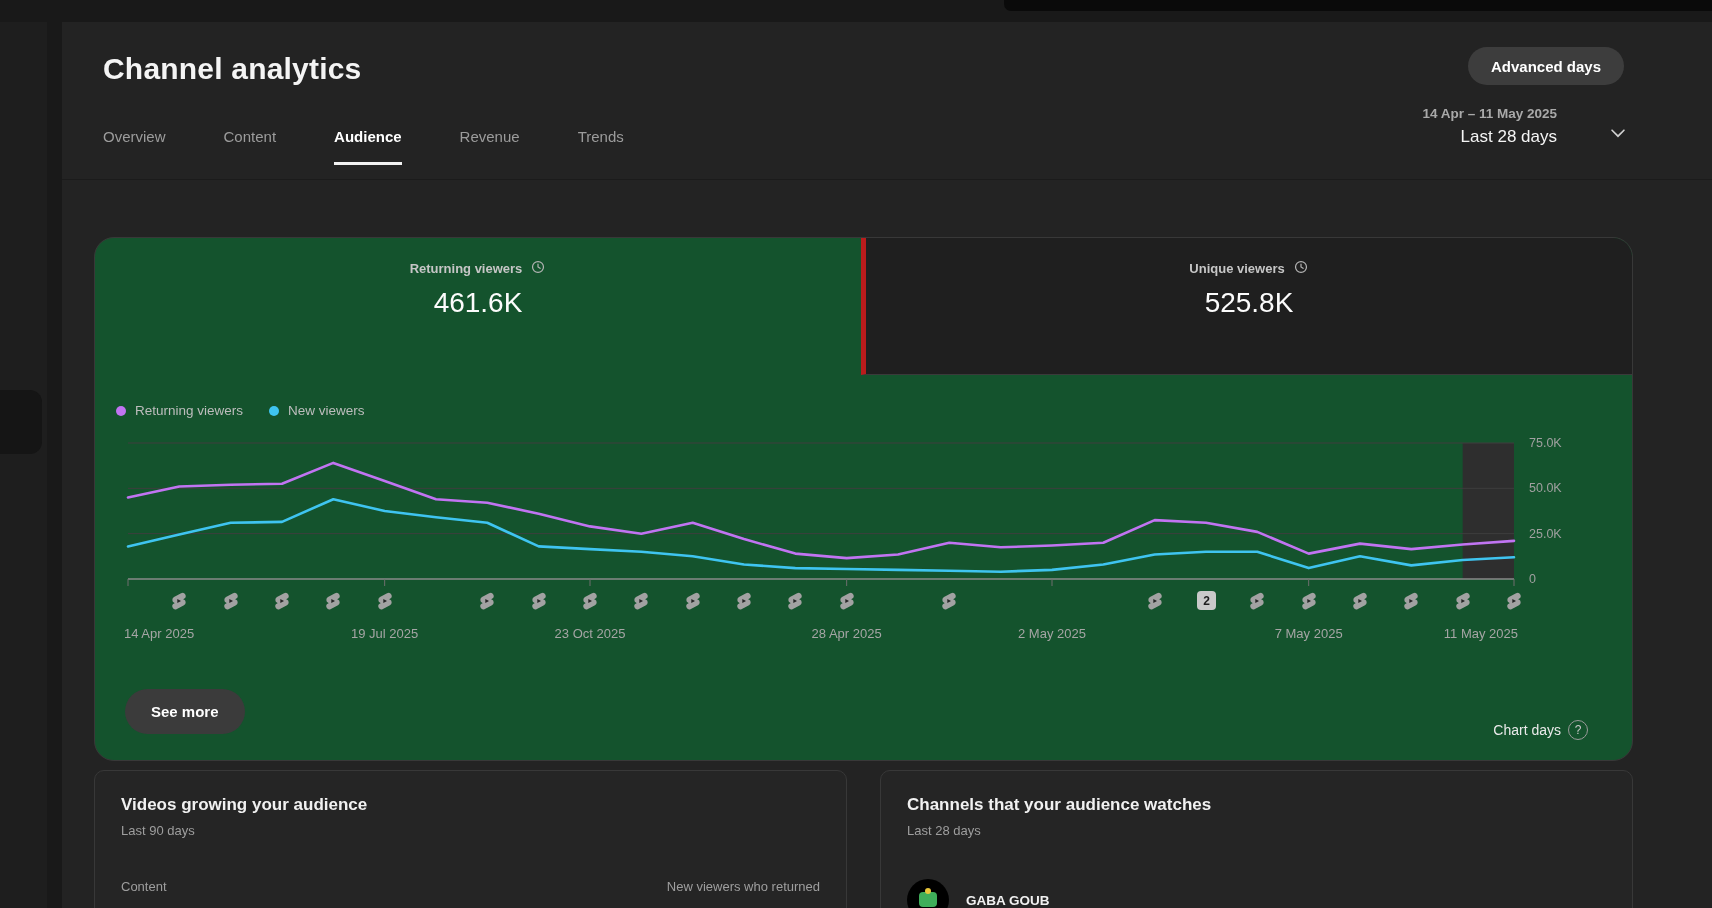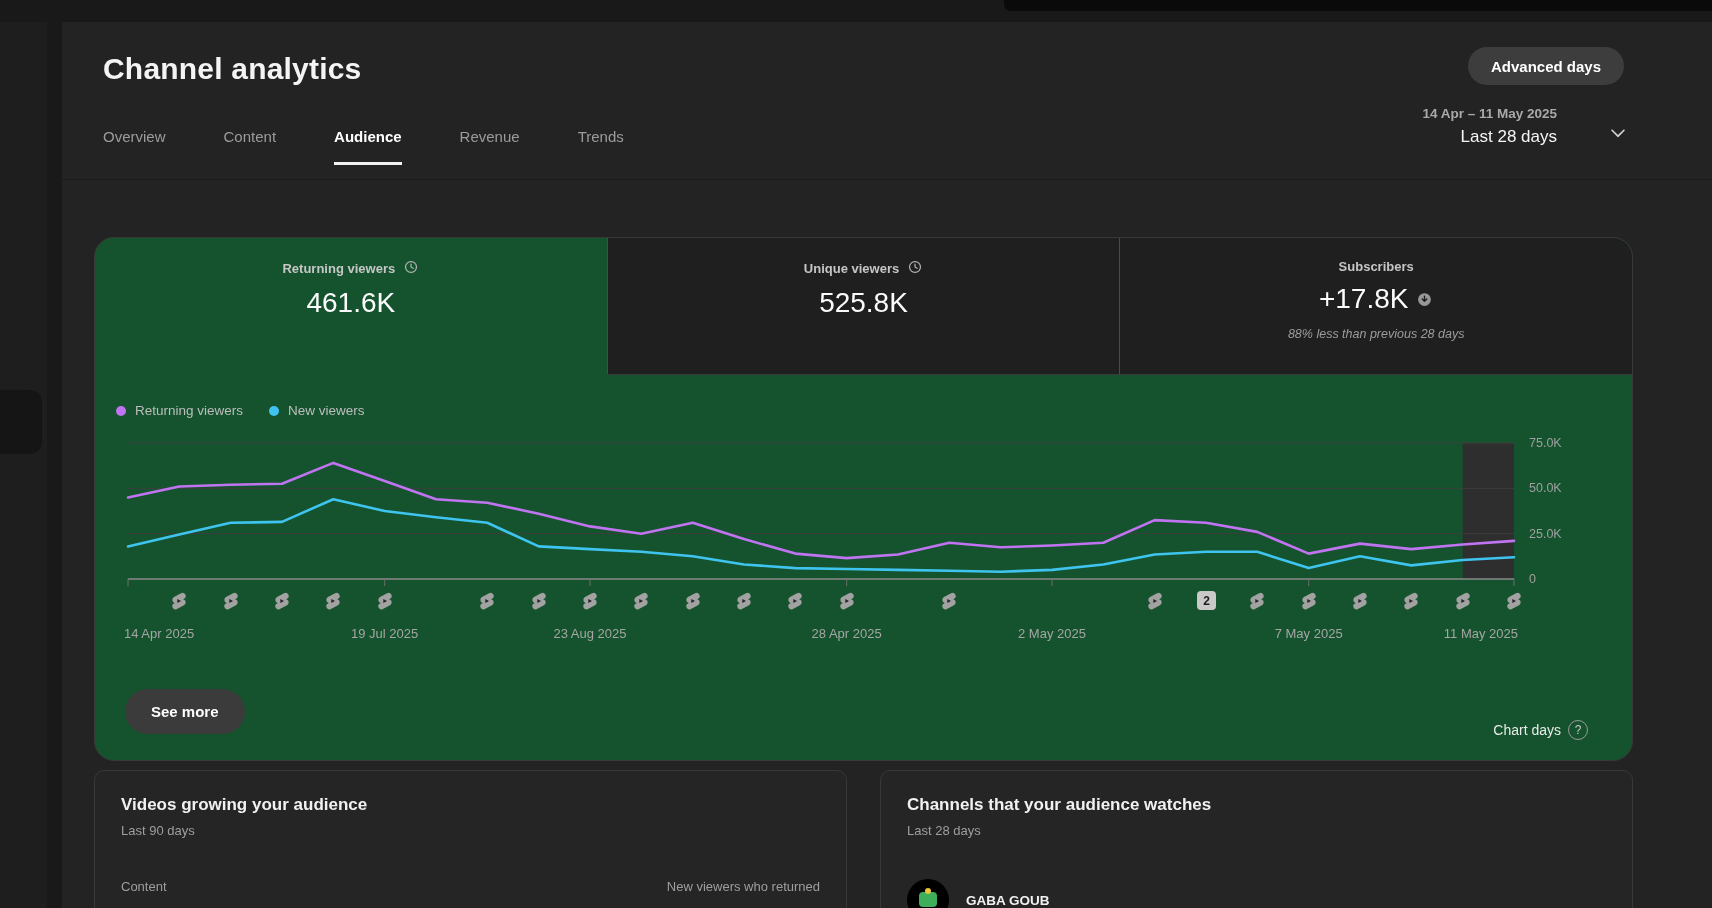--- a/index.html
+++ b/index.html
@@ -27,21 +27,21 @@
 
   .date-filter { position:absolute; right:155px; top:106px; text-align:right; cursor:pointer; }
   .date-range { font-size:13.5px; color:#a9a9a9; font-weight:bold; }
   .date-preset { font-size:17px; color:#f5f5f5; margin-top:6px; }
   .chevron { position:absolute; right:83px; top:122px; width:22px; height:22px; cursor:pointer; }
 
   .analytics-card { position:absolute; left:94px; top:212px; width:1539px; height:524px;
     background:#14532d; border:1px solid #383838; border-radius:20px; overflow:hidden;margin-top:25px; }
   .metric-row { display:flex; height:137px; }
   .metric { flex:1; display:flex; flex-direction:column; align-items:center; padding-top:21px; cursor:pointer; }
-  .metric + .metric { border-left:1px solid #b91c1c; }
+  .metric + .metric { border-left:5px solid #b91c1c; }
   .metric.dim { background:#1f1f1f; border-bottom:1px solid #3a3a3a; }
   .metric-label { display:flex; align-items:center; gap:8px; font-size:13px; font-weight:bold; color:#c6c6c6; }
   .metric-value { margin-top:9px; font-size:28px; color:#fcfcfc; font-weight:normal; display:flex; align-items:center; gap:8px; }
   .metric-sub { margin-top:12px; font-size:12.5px; font-style:italic; color:#9c9c9c; }
 
   .legend { position:absolute; left:21px; top:165px; display:flex; gap:26px; align-items:center; }
   .legend-item { display:flex; align-items:center; gap:9px; font-size:13.5px; color:#bdbdbd; }
   .legend-dot { width:10px; height:10px; border-radius:50%; background:#888; }
 
   .chart-wrap { position:absolute; left:33px; top:195px; width:1386px; height:230px; }
@@ -130,35 +130,20 @@
       <div class="metric-label">
         <span>Unique viewers</span>
         <span>
           <svg viewBox="0 0 24 24" width="16" height="16">
               <circle cx="12" cy="12" r="8.2" fill="none" stroke="#b4b4b4" stroke-width="1.8"></circle>
               <path d="M12 7.6V12l3.1 2" fill="none" stroke="#b4b4b4" stroke-width="1.8" stroke-linecap="round"></path>
             </svg>
         </span>
       </div>
       <div class="metric-value">525.8K</div>
-    </div>
-    <div class="metric dim">
-      <div class="metric-label">
-        <span>Subscribers</span>
-      </div>
-      <div class="metric-value">
-        <span>+17.8K</span>
-        <span>
-          <svg viewBox="0 0 24 24" width="17" height="17">
-              <circle cx="12" cy="12" r="9" fill="#989898"></circle>
-              <path d="M12 7.2v7.2M8.8 11.2l3.2 3.4 3.2-3.4" stroke="#1f1f1f" stroke-width="2" fill="none" stroke-linecap="round" stroke-linejoin="round"></path>
-            </svg>
-        </span>
-      </div>
-      <div class="metric-sub">88% less than previous 28 days</div>
     </div>
   </div>
 
   <div class="legend">
     <div class="legend-item">
       <span class="legend-dot" style="background: rgb(193, 116, 242);"></span>
       <span>Returning viewers</span>
     </div>
     <div class="legend-item">
       <span class="legend-dot" style="background: rgb(63, 196, 240);"></span>
@@ -308,21 +293,21 @@
           <svg viewBox="0 0 24 24">
             <path d="M17.77 10.32c-.27-.14-.55-.27-.83-.38l1.04-.55a3.74 3.74 0 0 0-3.5-6.62L6 7.27a3.74 3.74 0 0 0 .23 6.74c.27.14.55.27.83.38l-1.04.56a3.74 3.74 0 0 0 3.5 6.62l8.48-4.5a3.74 3.74 0 0 0-.23-6.75z" fill="#a2a2a2"></path>
             <polygon points="10,9.6 10,14.4 14.4,12" fill="#262626"></polygon>
           </svg>
         </div>
         <div class="badge2" style="left: 1078px;">2</div>
       </div>
     <div id="xlabels" class="xlabels">
         <span class="xlabel first" style="left: 0px;">14 Apr 2025</span>
         <span class="xlabel" style="left: 256.667px;">19 Jul 2025</span>
-        <span class="xlabel" style="left: 462px;">23 Aug 2025</span>
+        <span class="xlabel" style="left: 462px;">23 Oct 2025</span>
         <span class="xlabel" style="left: 718.667px;">28 Apr 2025</span>
         <span class="xlabel" style="left: 924px;">2 May 2025</span>
         <span class="xlabel" style="left: 1180.67px;">7 May 2025</span>
         <span class="xlabel last" style="left: 1386px;">11 May 2025</span>
       </div>
   </div>
   <div id="ylabels" class="ylabels">
       <div class="ylabel" style="top: 10px;">75.0K</div>
       <div class="ylabel" style="top: 55.3333px;">50.0K</div>
       <div class="ylabel" style="top: 100.667px;">25.0K</div>

